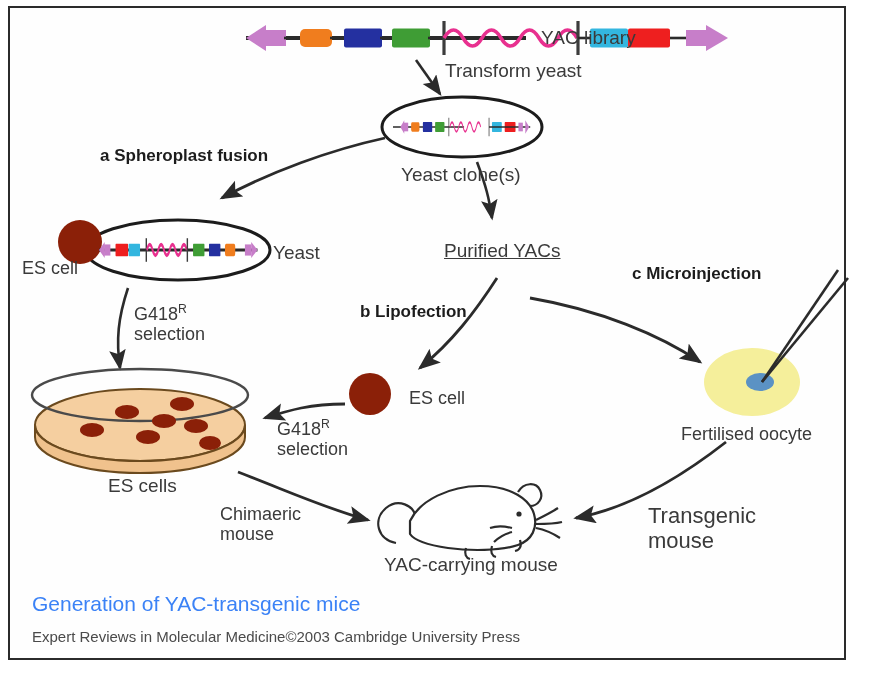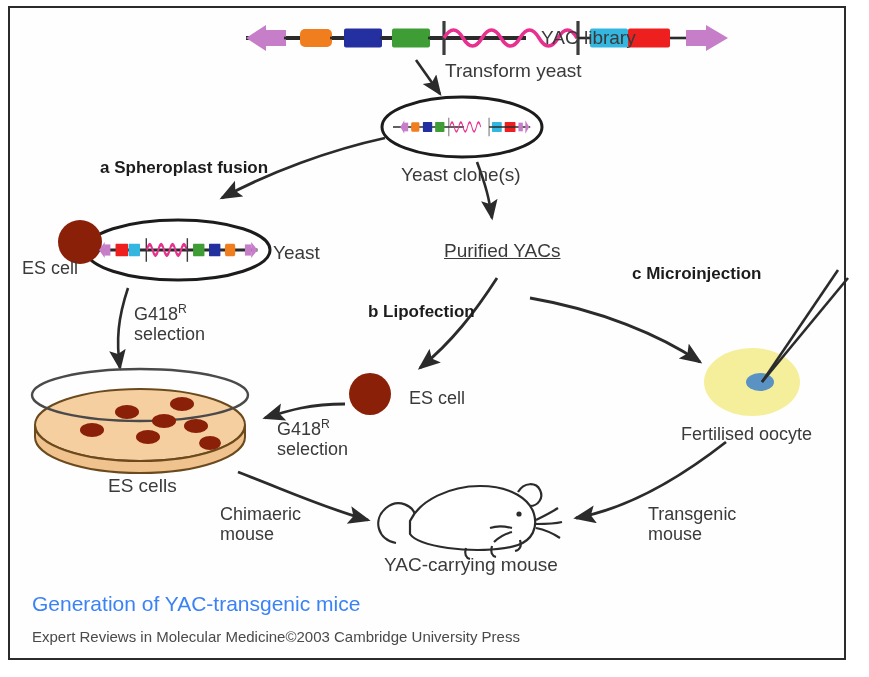--- a/index.html
+++ b/index.html
@@ -145,42 +145,42 @@
       <path d="M466,548 C464,554 466,558 470,559"></path>
     </g>
 
     <path d="M238,472 C290,492 330,510 368,520" stroke="#2b2b2b" stroke-width="2.8" fill="none" marker-end="url(#ah)"></path>
     <path d="M726,442 C680,478 630,508 576,518" stroke="#2b2b2b" stroke-width="2.8" fill="none" marker-end="url(#ah)"></path>
   </svg>
 
   <div class="lbl" style="left:541px;top:27px;font-size:19px;">YAC library</div>
   <div class="lbl" style="left:445px;top:60px;font-size:19px;">Transform yeast</div>
   <div class="lbl" style="left:401px;top:164px;font-size:19px;">Yeast clone(s)</div>
-  <div class="lbl b" style="left:100px;top:146px;font-size:17px;margin-top:12px;">a Spheroplast fusion</div>
+  <div class="lbl b" style="left:100px;top:146px;font-size:17px;">a Spheroplast fusion</div>
   <div class="lbl" style="left:22px;top:258px;font-size:18px;">ES cell</div>
   <div class="lbl" style="left:273px;top:242px;font-size:19px;">Yeast</div>
   <div class="lbl ctr" style="left:134px;top:303px;font-size:18px;">
     <span>G418</span><sup>R</sup><br>
     <span>selection</span>
   </div>
   <div class="lbl" style="left:444px;top:240px;font-size:19px;text-decoration:underline;">Purified YACs</div>
-  <div class="lbl b" style="left:360px;top:302px;font-size:17px;margin-left:8px;">b Lipofection</div>
+  <div class="lbl b" style="left:360px;top:302px;font-size:17px;">b Lipofection</div>
   <div class="lbl" style="left:409px;top:388px;font-size:18px;">ES cell</div>
   <div class="lbl ctr" style="left:277px;top:418px;font-size:18px;">
     <span>G418</span><sup>R</sup><br>
     <span>selection</span>
   </div>
   <div class="lbl b" style="left:632px;top:264px;font-size:17px;">c Microinjection</div>
   <div class="lbl" style="left:108px;top:475px;font-size:19px;">ES cells</div>
   <div class="lbl" style="left:681px;top:424px;font-size:18px;">Fertilised oocyte</div>
   <div class="lbl ctr" style="left:220px;top:504px;font-size:18px;">
     <span>Chimaeric</span><br>
     <span>mouse</span>
   </div>
-  <div class="lbl ctr" style="left:648px;top:504px;font-size:18px;">
+  <div class="lbl ctr" style="left:648px;top:504px;font-size:22px;">
     <span>Transgenic</span><br>
     <span>mouse</span>
   </div>
   <div class="lbl" style="left:384px;top:554px;font-size:19px;">YAC-carrying mouse</div>
 
   <div id="title">Generation of YAC-transgenic mice</div>
   <div id="credit">Expert Reviews in Molecular Medicine©2003 Cambridge University Press</div>
 </div>
 
 </body></html>

